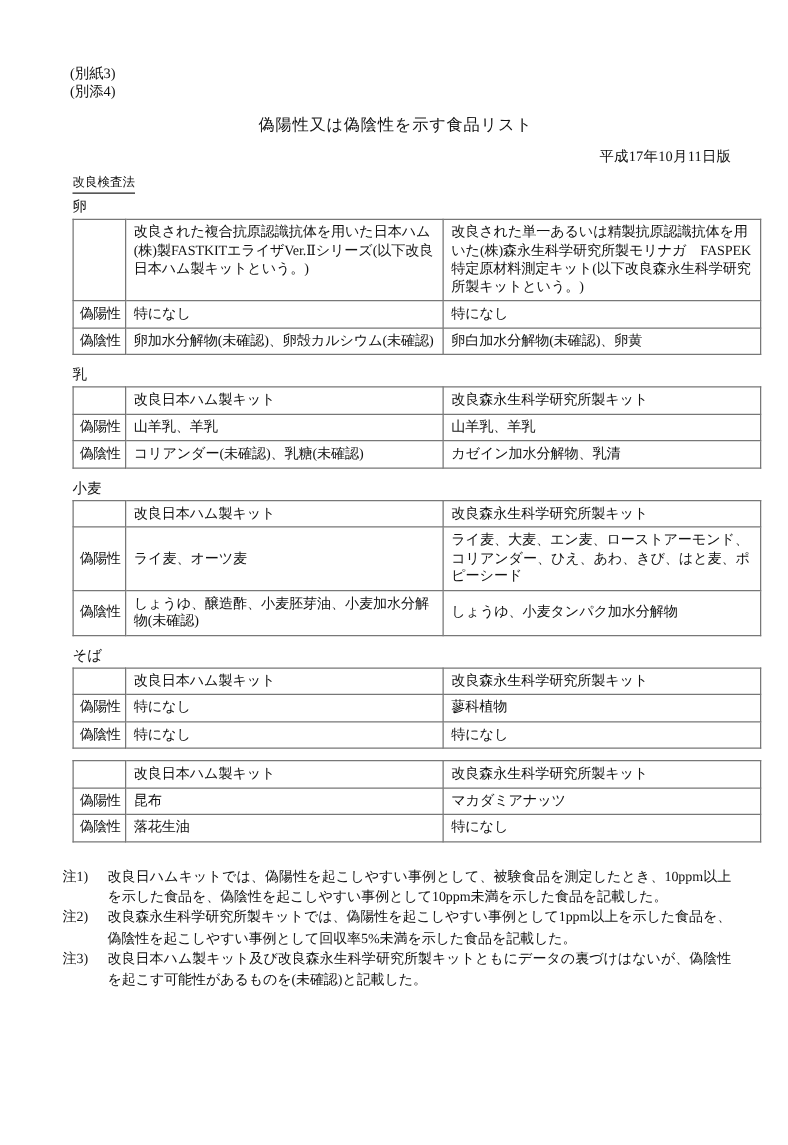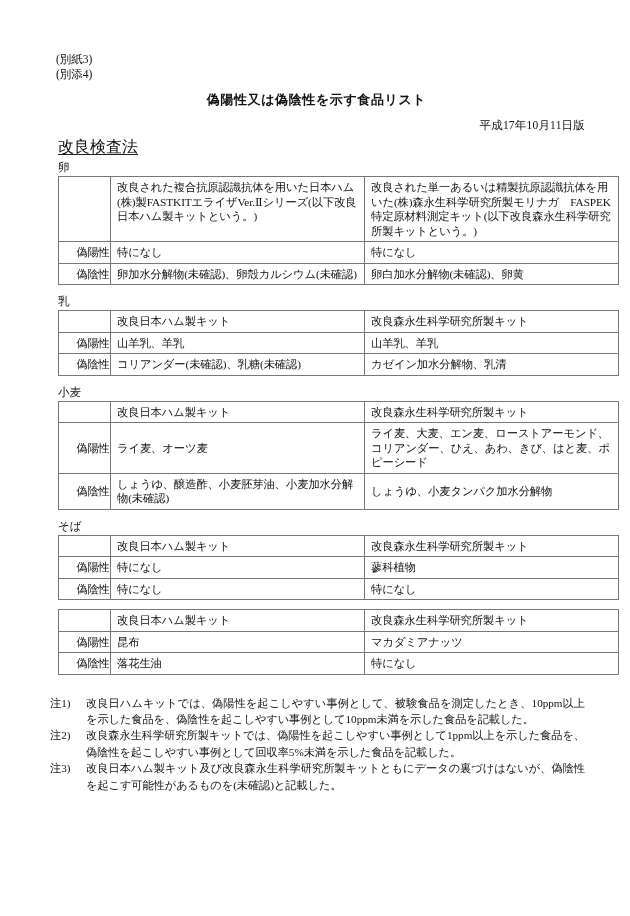--- a/index.html
+++ b/index.html
@@ -30,32 +30,31 @@
     margin: 0 0 0 14px;
   }
   .attach-lines div { white-space: nowrap; }
 
   .doc-title {
     text-align: center;
     font-size: 13px;
     letter-spacing: 0.6px;
     margin-top: 9px;
     margin-left: 6px;
-    font-weight: bold;
   }
   .doc-date {
     text-align: right;
     font-size: 11.5px;
     margin-top: 9px;
     margin-right: 0px;
     letter-spacing: 0.2px;
   }
 
   .method-heading {
-    font-size: 16px;
+    font-size: 10px;
     margin: 7px 0 0 16px;
     display: inline-block;
     border-bottom: 1px solid #222;
     padding-bottom: 0px;
     line-height: 14px;
   }
 
   
   .section { margin-top: 2px; }
   .section-label {
@@ -76,22 +75,22 @@
     border: 0.9px solid #777;
     font-size: 11.3px;
     line-height: 14.5px;
     padding: 3px 5px 3px 6px;
     vertical-align: middle;
     word-break: break-all;
     letter-spacing: -0.1px;
   }
   table.ftable td.rowhdr {
     width: 38px;
-    text-align: right;
-    padding-left: 12px;
+    text-align: center;
+    padding-left: 2px;
     padding-right: 1px;
     white-space: nowrap;
     letter-spacing: -0.5px;
   }
   table.ftable td.colA { width: 242px; }
   table.ftable td.colB { width: 242px; }
   table.ftable tr.head td { vertical-align: top; }
   table.ftable td.blank { }
 
   

